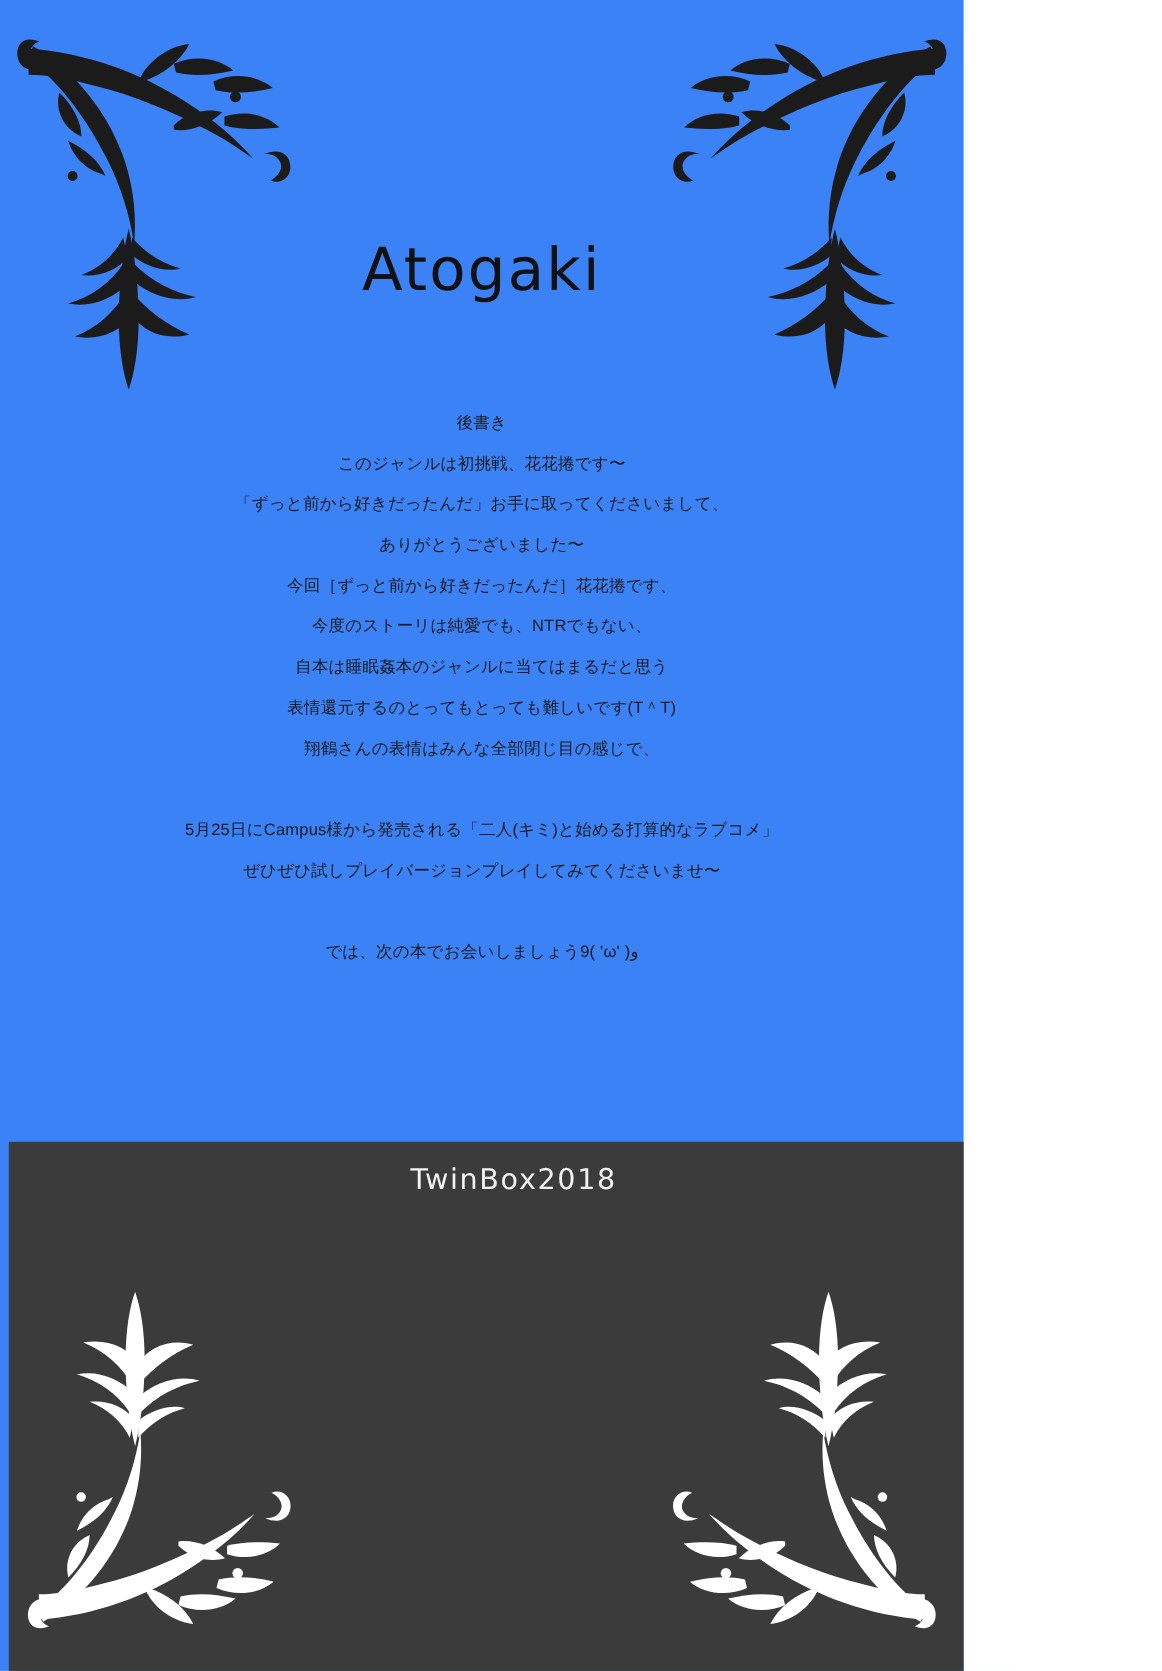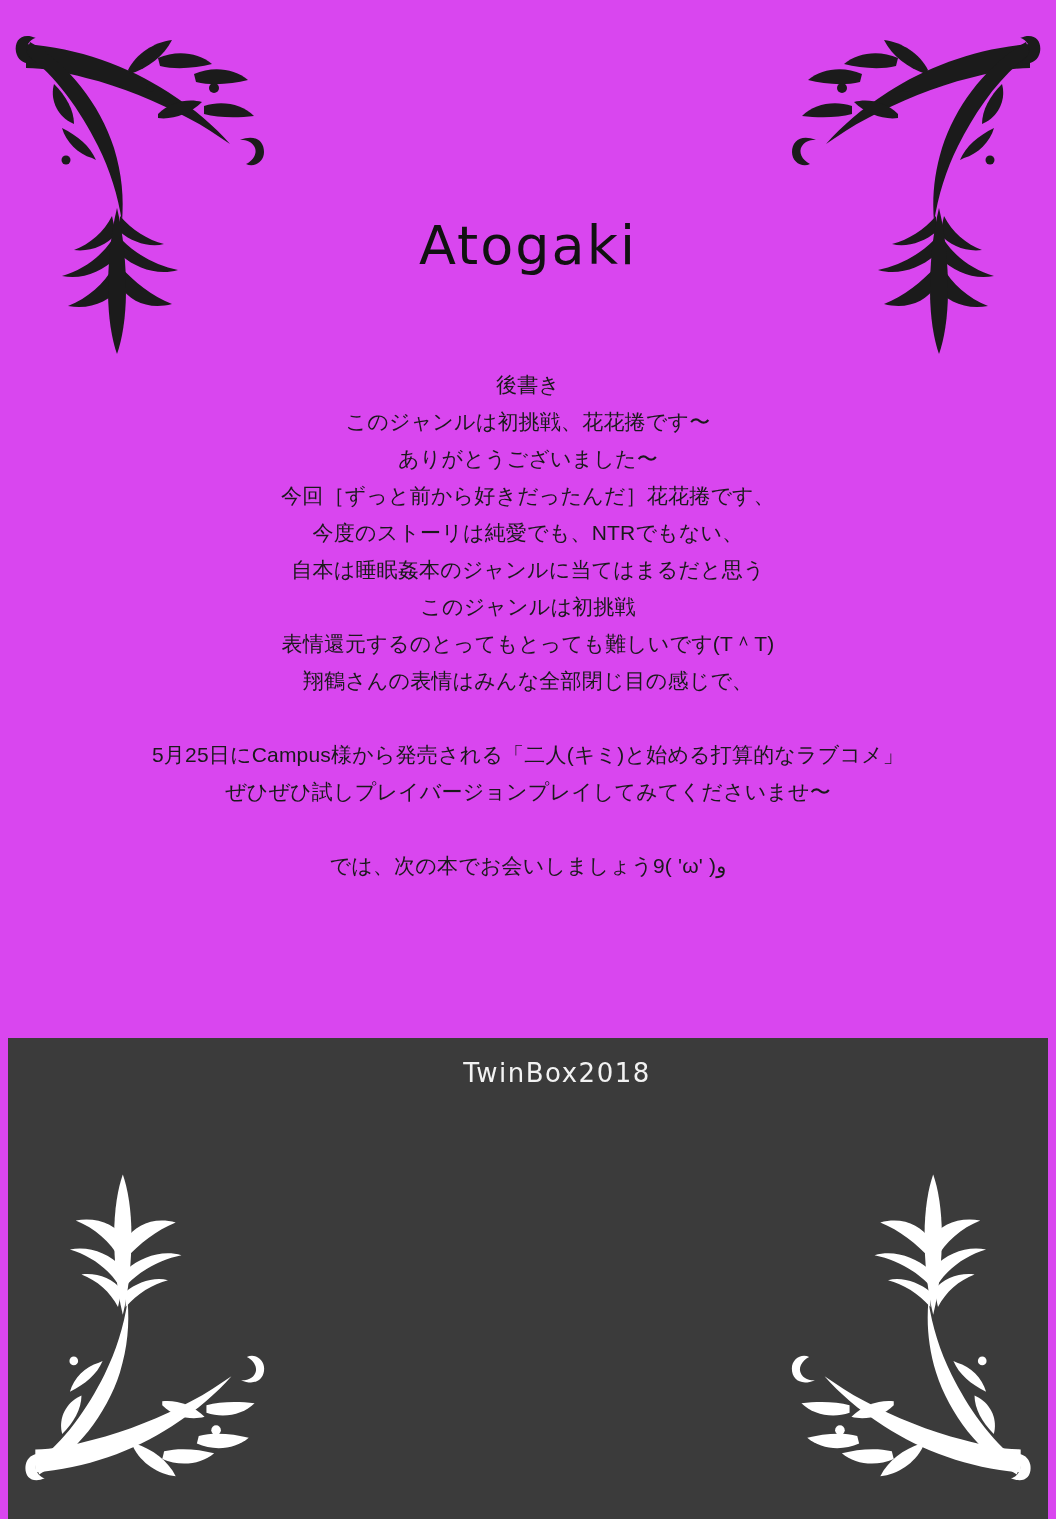--- a/index.html
+++ b/index.html
@@ -2,23 +2,23 @@
 <html><head>
 <meta charset="utf-8">
 <style>
   html, body {
     margin: 0;
     padding: 0;
     background: #ffffff;
   }
   .page {
     position: relative;
-    width: 1056px;
+    width: 876px;
     height: 1519px;
-    background: #d946ef;
+    background: #3b82f6;
     overflow: hidden;
     font-family: "Liberation Sans", sans-serif;
   }
 
   
   .corner {
     position: absolute;
     width: 260px;
     height: 340px;
     pointer-events: none;
@@ -46,21 +46,21 @@
   .body-block {
     position: absolute;
     top: 366px;
     left: 0;
     width: 100%;
     text-align: center;
     color: #1a1a1a;
   }
   .body-block p {
     margin: 0;
-    font-size: 21px;
+    font-size: 15px;
     line-height: 37px;
     letter-spacing: 0.2px;
     white-space: pre;
   }
   .para-gap { height: 37px; }
 
   
   .dark-panel {
     position: absolute;
     left: 8px;
@@ -165,25 +165,25 @@
         <circle cx="142" cy="70" r="4"></circle>
       </g>
     </svg>
   </div>
 
   <div class="title">Atogaki</div>
 
   <div class="body-block">
     <p>後書き</p>
     <p>このジャンルは初挑戦、花花捲です〜</p>
+    <p>「ずっと前から好きだったんだ」お手に取ってくださいまして、</p>
     <p>ありがとうございました〜</p>
     <p>今回［ずっと前から好きだったんだ］花花捲です、</p>
     <p>今度のストーリは純愛でも、NTRでもない、</p>
     <p>自本は睡眠姦本のジャンルに当てはまるだと思う</p>
-    <p>このジャンルは初挑戦</p>
     <p>表情還元するのとってもとっても難しいです(T＾T)</p>
     <p>翔鶴さんの表情はみんな全部閉じ目の感じで、</p>
 
     <div class="para-gap"></div>
 
     <p>5月25日にCampus様から発売される「二人(キミ)と始める打算的なラブコメ」</p>
     <p>ぜひぜひ試しプレイバージョンプレイしてみてくださいませ〜</p>
 
     <div class="para-gap"></div>
 

